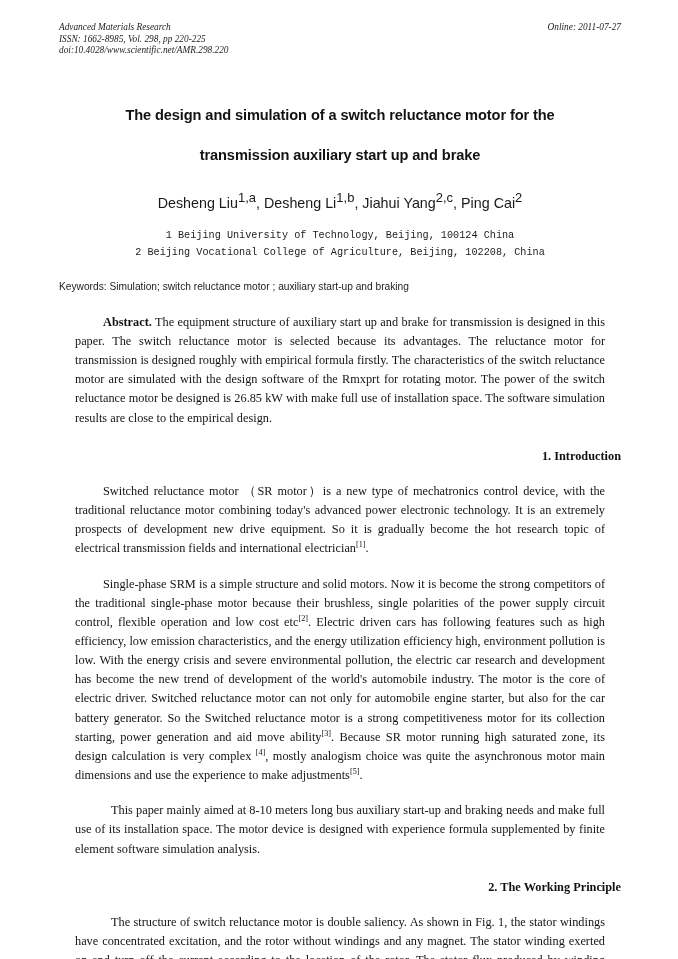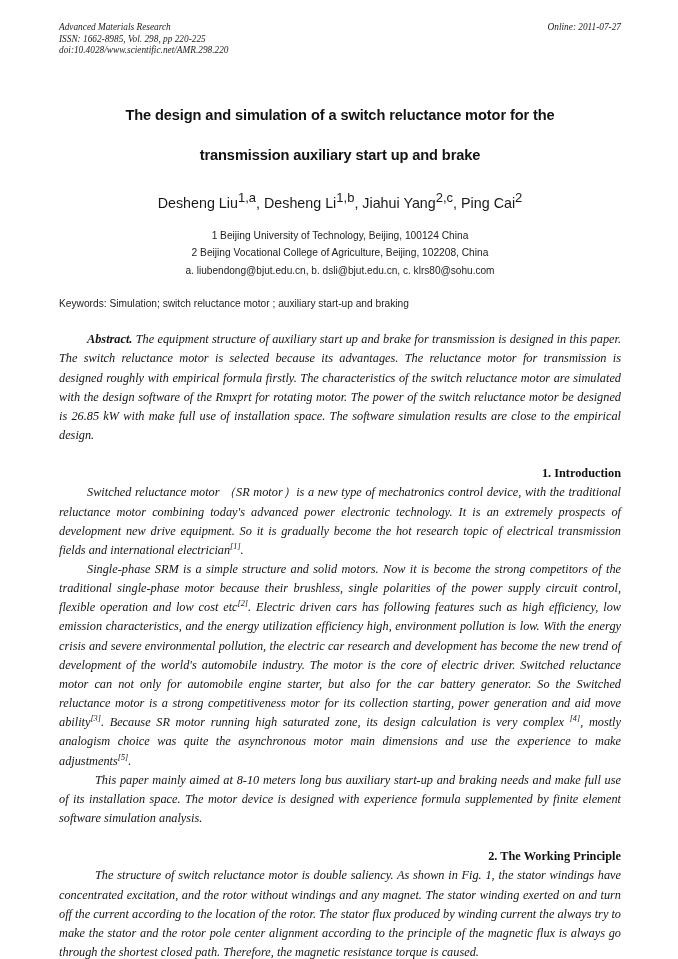--- a/index.html
+++ b/index.html
@@ -77,21 +77,21 @@
   .authors sup {
     font-size: 13px;
     vertical-align: super;
     line-height: 0;
   }
 
   
   .affiliations {
     margin-top: 14px;
     text-align: center;
-    font-family: Liberation Sans, sans-serif;
+    font-family: Liberation Mono, monospace;
     font-size: 10.2px;
     line-height: 17.5px;
     color: #1c1c1c;
   }
   .aff-line { display: block; }
   .aff-line.emails { font-size: 10.1px; }
 
   
   .keywords {
     margin-top: 17px;
@@ -109,26 +109,25 @@
   .body-block {
     margin-top: 19px;
     font-family: "Liberation Serif", "DejaVu Serif", serif;
     font-size: 12.3px;
     line-height: 19.15px;
     color: #141414;
     text-align: justify;
     text-justify: inter-word;
   }
   p.para {
-    margin: 0;
+    margin: 16px;
     text-align: justify;
     text-justify: inter-word;
     font-size: 12.3px;
     line-height: 19.15px;
-    font-style: italic;
   }
   p.para.indent { text-indent: 28px; }
   p.para.indent-wide { text-indent: 36px; }
   p.para .lead-bold { font-weight: bold; }
   p.para sup {
     font-size: 8.2px;
     vertical-align: super;
     line-height: 0;
   }
   .section-heading {
@@ -162,21 +161,20 @@
     <h1 class="paper-title">
       <span class="title-line">The design and simulation of a switch reluctance motor for the</span>
       <span class="title-line">transmission auxiliary start up and brake</span>
     </h1>
 
     <div class="authors"><span>Desheng Liu</span><sup>1,a</sup><span>, </span><span>Desheng Li</span><sup>1,b</sup><span>, </span><span>Jiahui Yang</span><sup>2,c</sup><span>, </span><span>Ping Cai</span><sup>2</sup></div>
 
     <div class="affiliations">
       <span class="aff-line">1 Beijing University of Technology, Beijing, 100124 China</span>
       <span class="aff-line">2 Beijing Vocational College of Agriculture, Beijing, 102208, China</span>
-      <span class="aff-line emails">a. liubendong@bjut.edu.cn, b. dsli@bjut.edu.cn, c.  klrs80@sohu.com</span>
     </div>
 
     <div class="keywords">
       <span class="kw-label">Keywords:</span><span>&nbsp;</span><span>Simulation; switch reluctance motor ; auxiliary start-up and braking</span>
     </div>
 
     <div class="body-block">
       <p class="para indent">
         <span class="lead-bold">Abstract.</span><span> The equipment structure of auxiliary start up and brake for transmission is designed in this paper. The switch reluctance motor is selected because its advantages. The reluctance motor for transmission is designed roughly with empirical formula firstly. The characteristics of the switch reluctance motor are simulated with the design software of the Rmxprt for rotating motor. The power of the switch reluctance motor be designed is 26.85 kW with make full use of installation space. The software simulation results are close to the empirical design.</span>
       </p>

